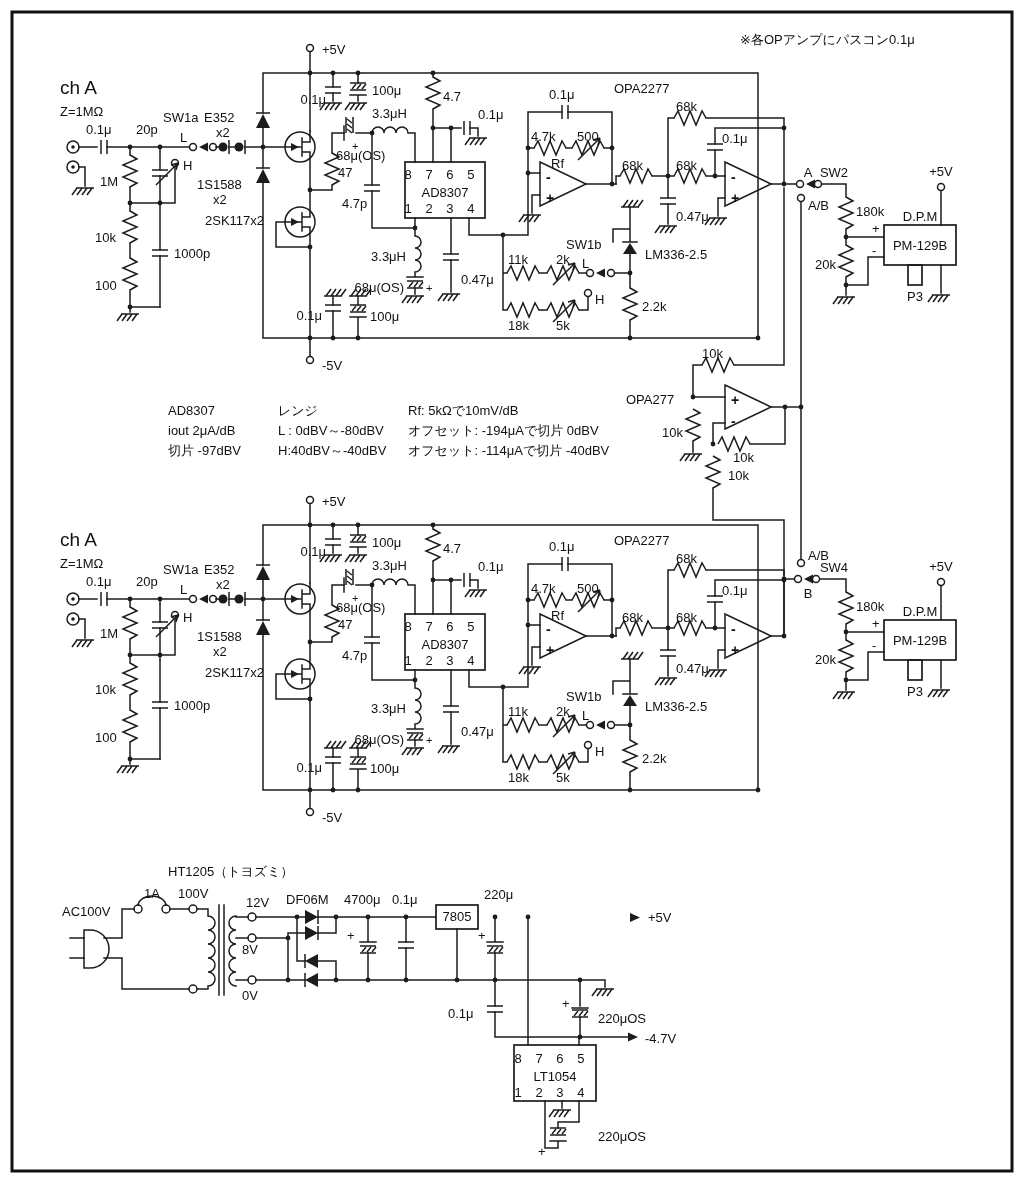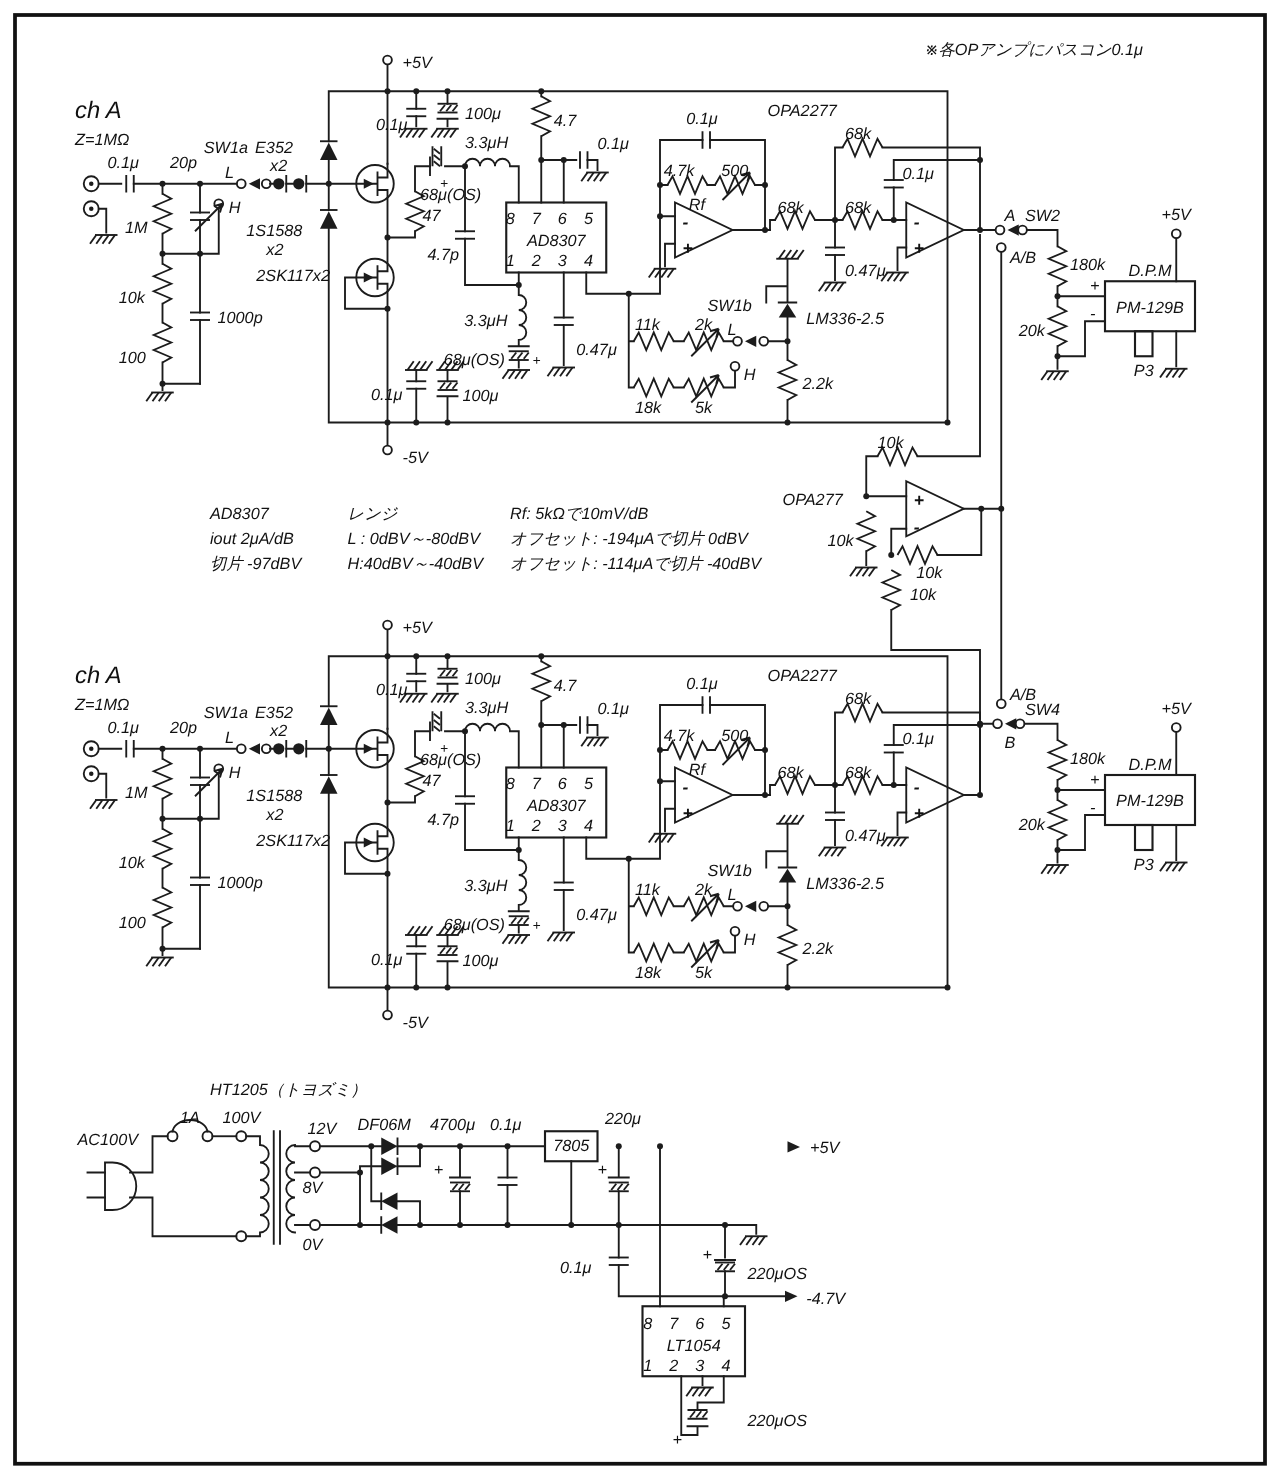--- a/index.html
+++ b/index.html
@@ -1,16 +1,16 @@
 <!DOCTYPE html>
 <html><head>
 <meta charset="utf-8">
 <style>
   html,body{margin:0;padding:0;background:#fff;}
-  #page{position:relative;width:1024px;height:1183px;background:#fff;font-style:italic;}
+  #page{position:relative;width:1024px;height:1183px;background:#fff;}
   svg{position:absolute;left:0;top:0;}
   .w{fill:none;stroke:#1c1c1c;stroke-width:1.5;stroke-linecap:square;stroke-linejoin:miter;}
   .bx{fill:none;stroke:#1c1c1c;stroke-width:1.7;}
   .f{fill:#1c1c1c;stroke:none;}
   .sym{fill:none;stroke:#1c1c1c;stroke-width:1.5;}
   text{font-family:"Liberation Sans","DejaVu Sans",sans-serif;font-size:13px;fill:#111;}
   .big{font-size:19px;}
   .sm{font-size:11px;}
   .op{font-size:14px;font-weight:bold;}
   .tm{text-anchor:middle;}

